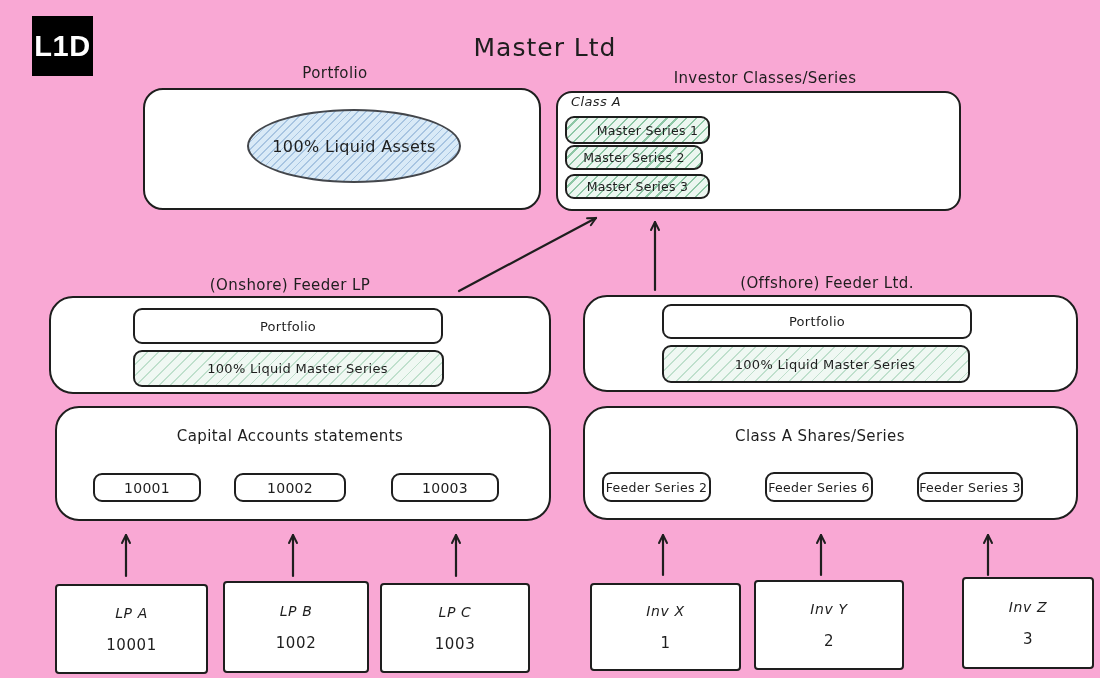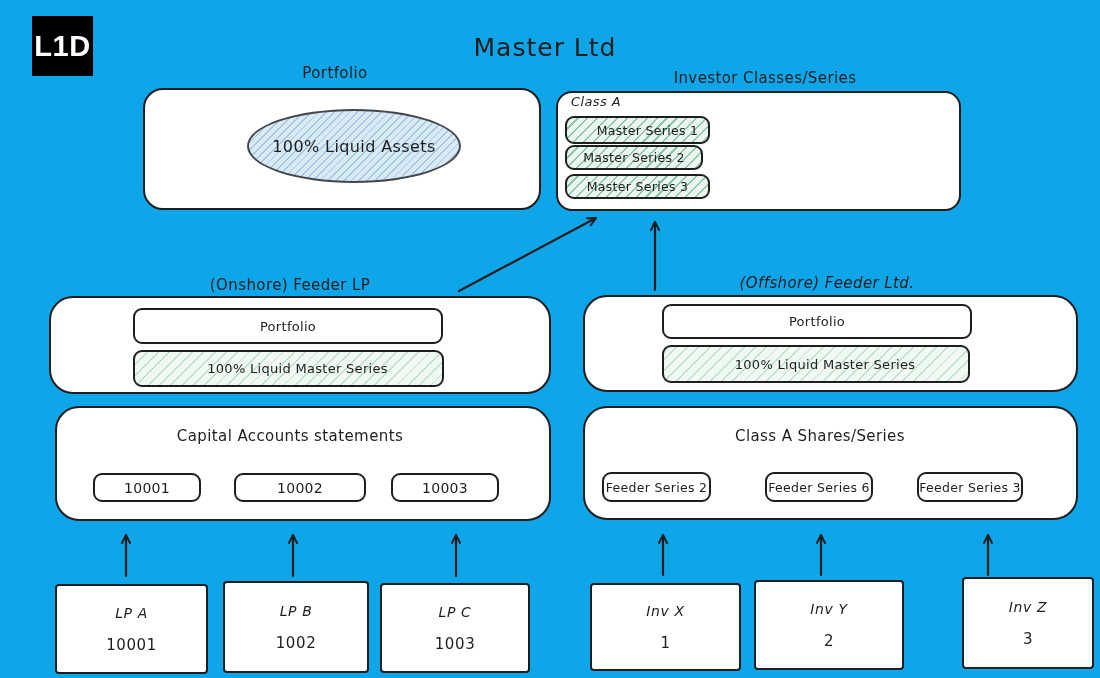--- a/index.html
+++ b/index.html
@@ -1,17 +1,17 @@
 <!DOCTYPE html>
 <html><head>
 <meta charset="utf-8">
 <style>
   html,body{margin:0;padding:0;background:#ffffff;}
   .canvas{
-    position:relative;width:1100px;height:678px;background:#0ea5e9;overflow:hidden;
+    position:relative;width:1100px;height:678px;background:#f9a8d4;overflow:hidden;
     font-family:"DejaVu Sans", sans-serif;color:#1e1e1e;
   }
   .logo{
     position:absolute;left:32px;top:16px;width:61px;height:60px;background:#000;
     color:#fff;display:flex;align-items:center;justify-content:center;
     font-size:29px;font-weight:bold;letter-spacing:0.5px;
     font-family:"Liberation Sans", sans-serif;
   }
   .title{
     position:absolute;left:420px;top:33px;width:250px;text-align:center;
@@ -68,29 +68,29 @@
   <div class="class-label">Class A</div>
   <div class="sbox series green-hatch" style="left:565px;top:116px;width:145px;height:28px;padding-left:20px;">Master Series 1</div>
   <div class="sbox series green-hatch" style="left:565px;top:145px;width:138px;height:25px;">Master Series 2</div>
   <div class="sbox series green-hatch" style="left:565px;top:174px;width:145px;height:25px;">Master Series 3</div>
 
   <div class="lbl" style="left:165px;top:276px;width:250px;">(Onshore) Feeder LP</div>
   <div class="rbox" style="left:49px;top:296px;width:502px;height:98px;border-radius:24px;"></div>
   <div class="sbox" style="left:133px;top:308px;width:310px;height:36px;font-size:13px;">Portfolio</div>
   <div class="sbox green-hatch-light" style="left:133px;top:350px;width:311px;height:37px;font-size:13px;">100% Liquid Master Series</div>
 
-  <div class="lbl" style="left:697px;top:274px;width:260px;font-style:italic;">(Offshore) Feeder Ltd.</div>
+  <div class="lbl" style="left:697px;top:274px;width:260px;">(Offshore) Feeder Ltd.</div>
   <div class="rbox" style="left:583px;top:295px;width:495px;height:97px;border-radius:24px;"></div>
   <div class="sbox" style="left:662px;top:304px;width:310px;height:35px;font-size:13px;">Portfolio</div>
   <div class="sbox green-hatch-light" style="left:662px;top:345px;width:308px;height:38px;font-size:13px;">100% Liquid Master Series</div>
 
   <div class="rbox" style="left:55px;top:406px;width:496px;height:115px;border-radius:24px;"></div>
   <div class="lbl" style="left:70px;top:427px;width:440px;">Capital Accounts statements</div>
   <div class="sbox" style="left:93px;top:473px;width:108px;height:29px;font-size:14px;">10001</div>
-  <div class="sbox" style="left:234px;top:473px;width:132px;height:29px;font-size:14px;">10002</div>
+  <div class="sbox" style="left:234px;top:473px;width:112px;height:29px;font-size:14px;">10002</div>
   <div class="sbox" style="left:391px;top:473px;width:108px;height:29px;font-size:14px;">10003</div>
 
   <div class="rbox" style="left:583px;top:406px;width:495px;height:114px;border-radius:24px;"></div>
   <div class="lbl" style="left:620px;top:427px;width:400px;">Class A Shares/Series</div>
   <div class="sbox series" style="left:602px;top:472px;width:109px;height:30px;">Feeder Series 2</div>
   <div class="sbox series" style="left:765px;top:472px;width:108px;height:30px;">Feeder Series 6</div>
   <div class="sbox series" style="left:917px;top:472px;width:106px;height:30px;">Feeder Series 3</div>
 
   <div class="person" style="left:55px;top:584px;width:153px;height:90px;">
     <span class="pname">LP A</span>

